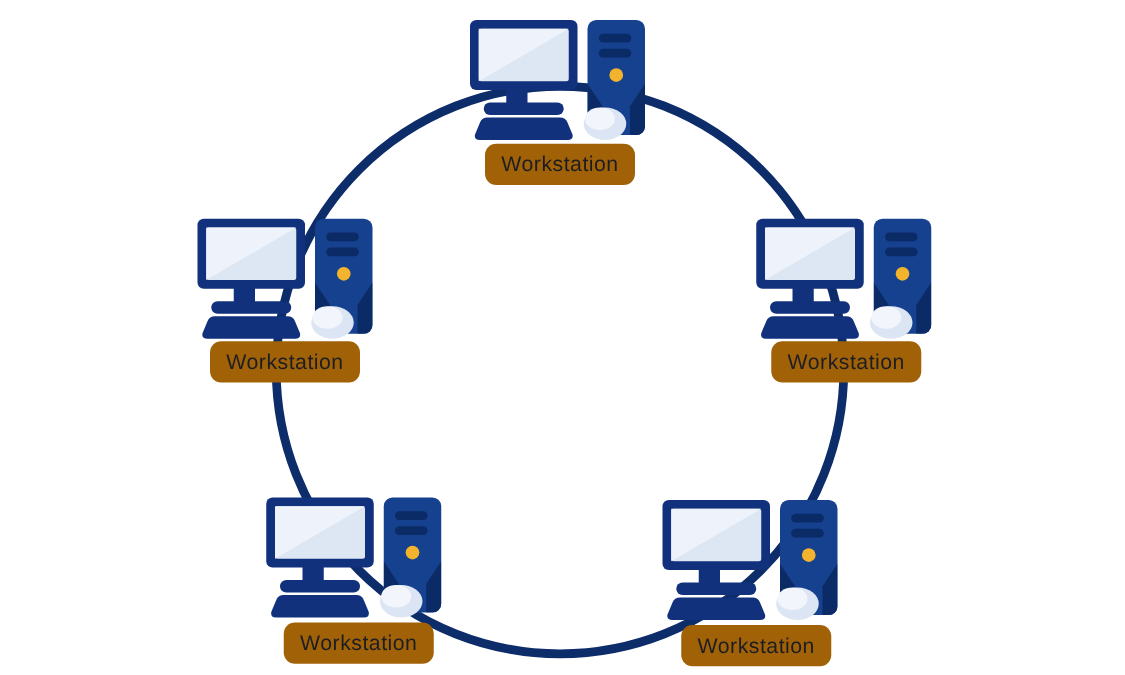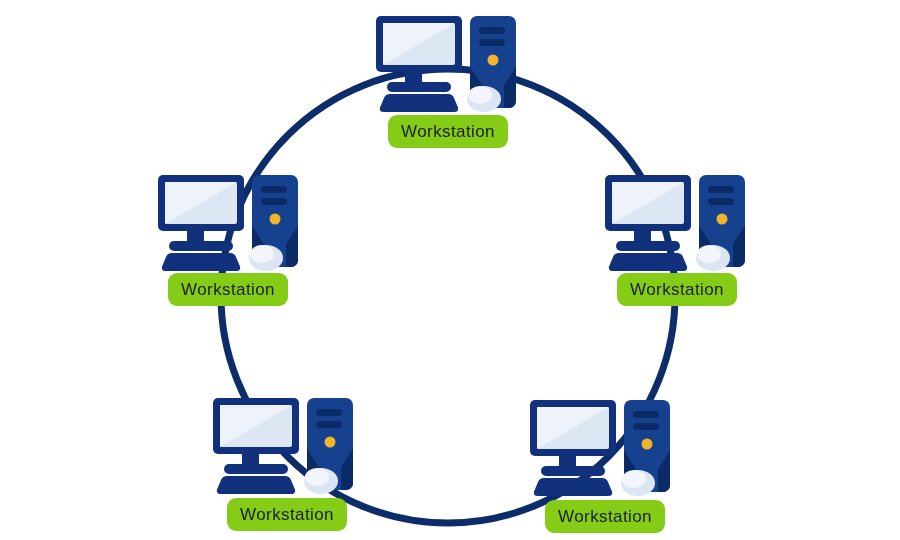--- a/index.html
+++ b/index.html
@@ -17,21 +17,21 @@
   }
   .diagram-svg {
     position: absolute;
     left: 0;
     top: 0;
   }
   .ws-label {
     position: absolute;
     width: 120px;
     height: 33px;
-    background: #84cc16;
+    background: #a16207;
     border-radius: 9px;
     display: flex;
     align-items: center;
     justify-content: center;
     font-size: 17px;
     letter-spacing: 0.4px;
     color: #1d1e23;
     z-index: 2;
     box-sizing: border-box;
   }

